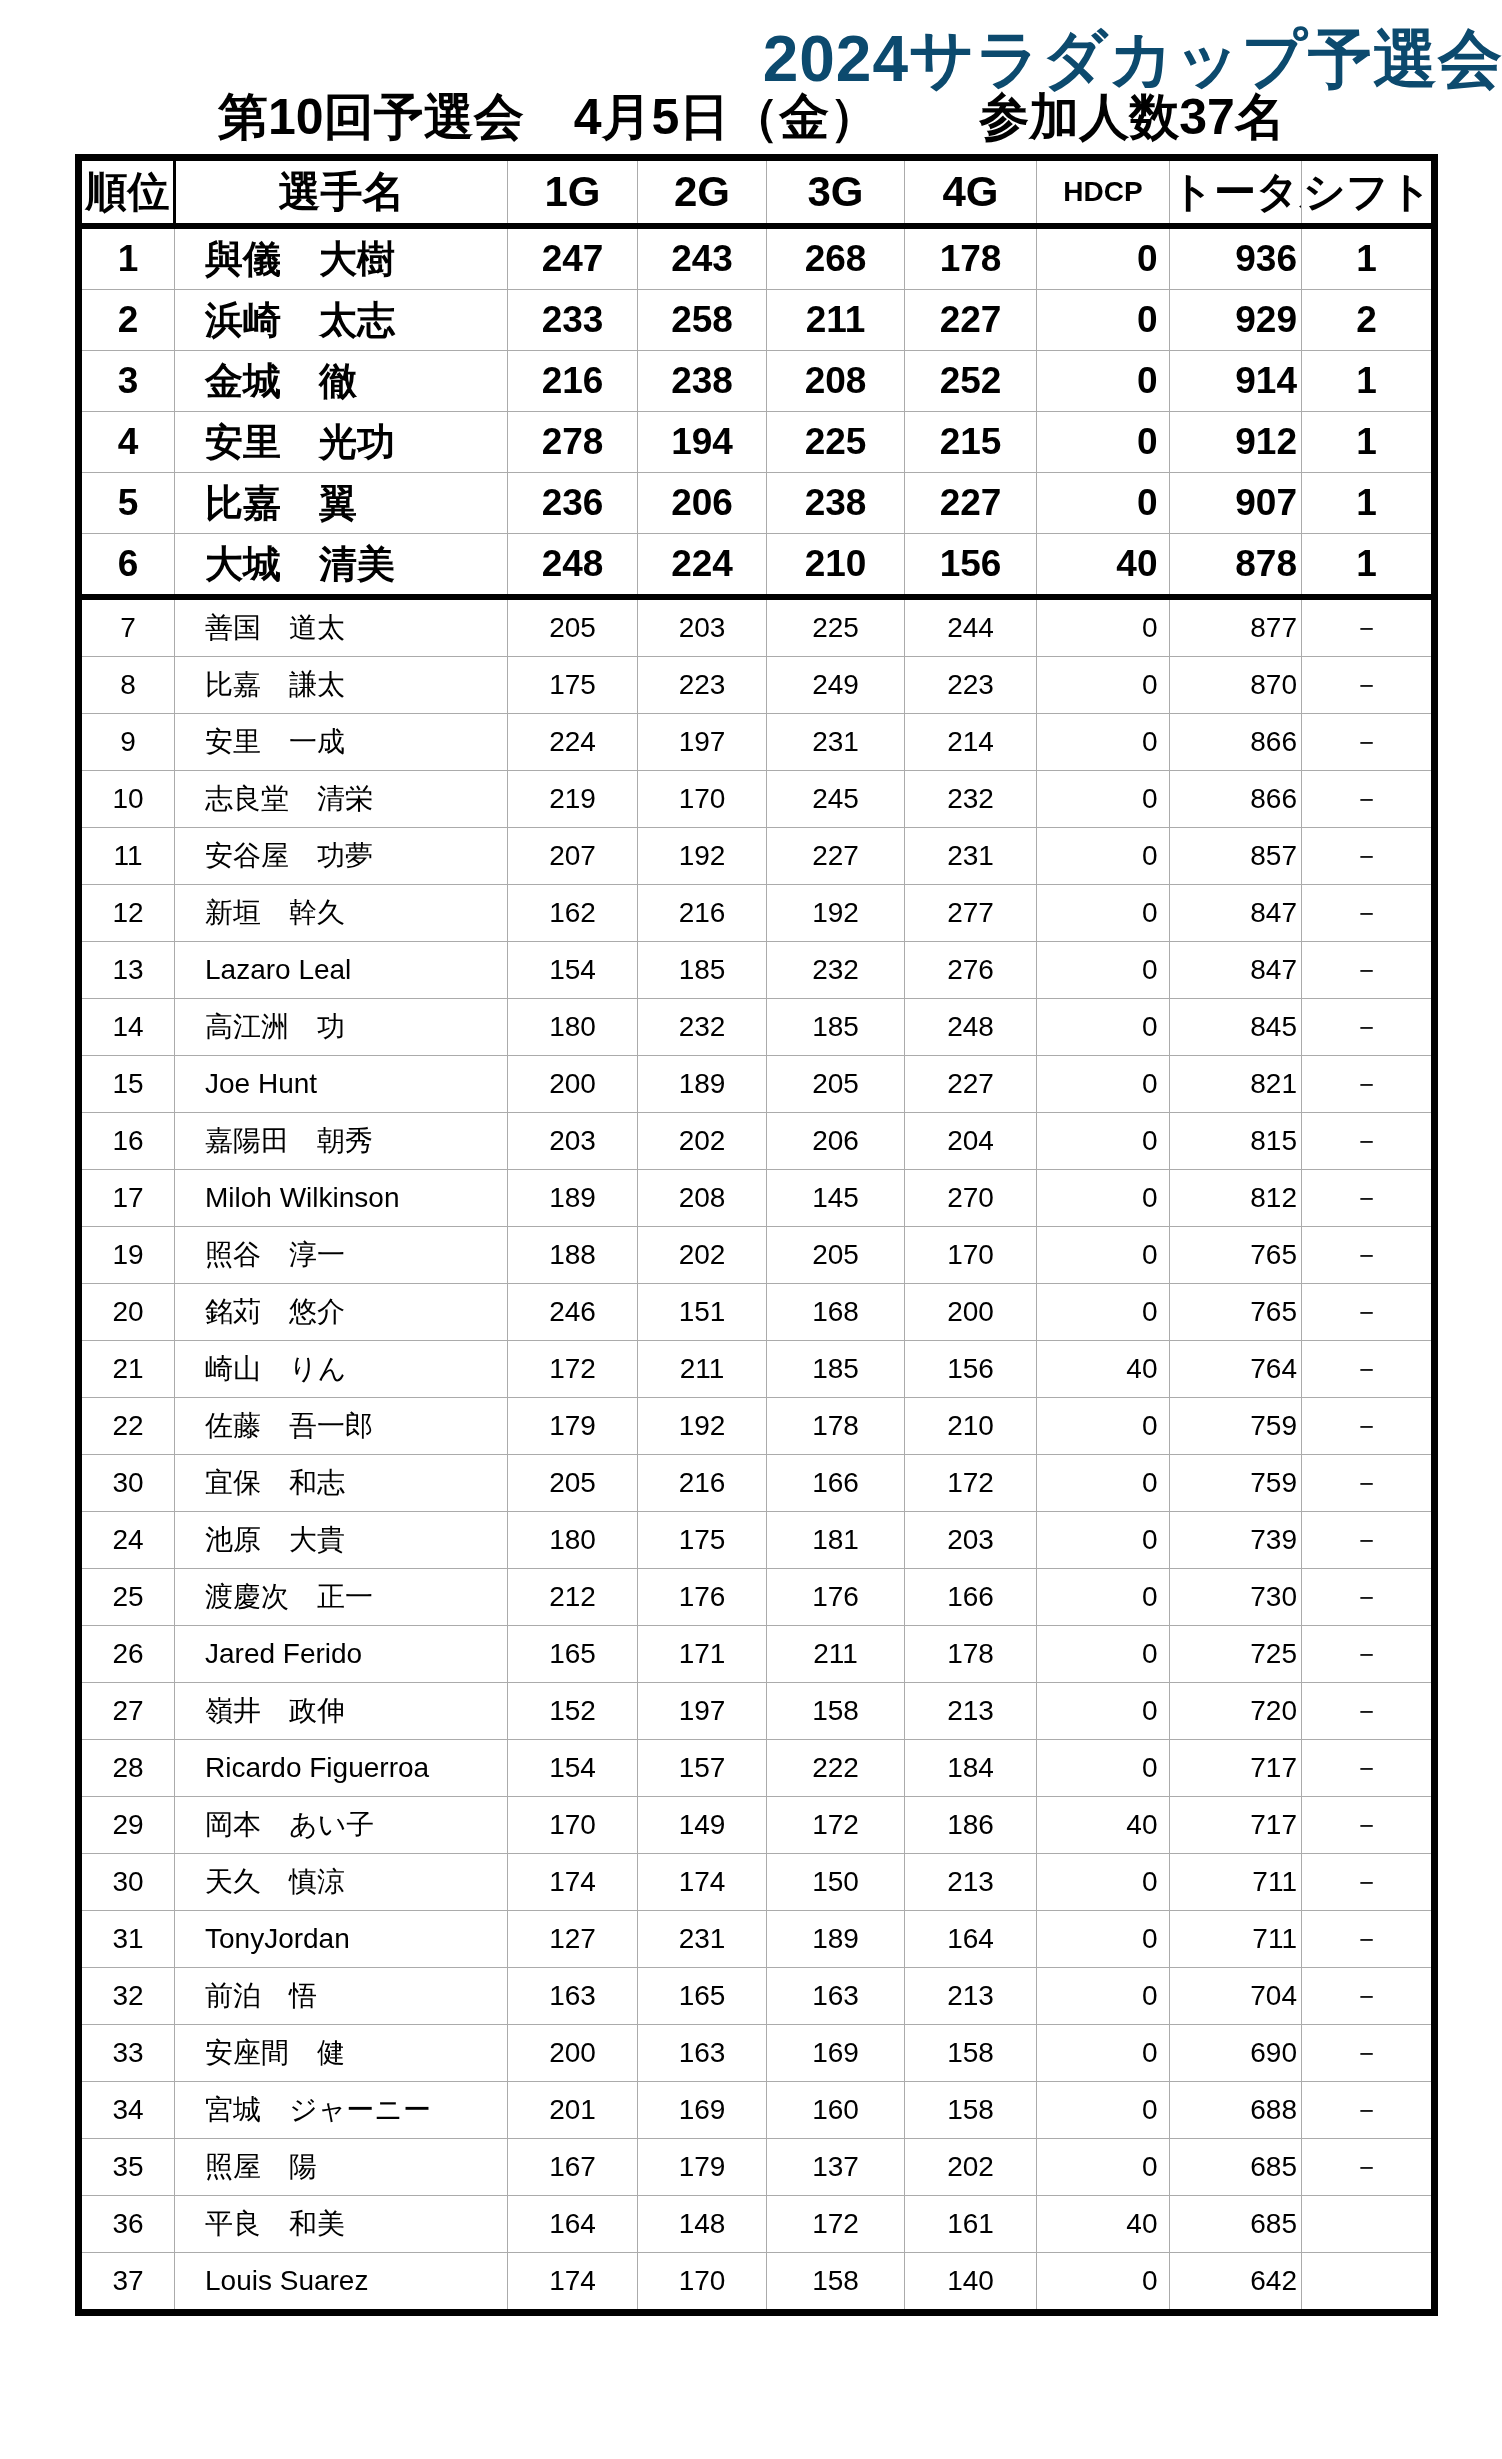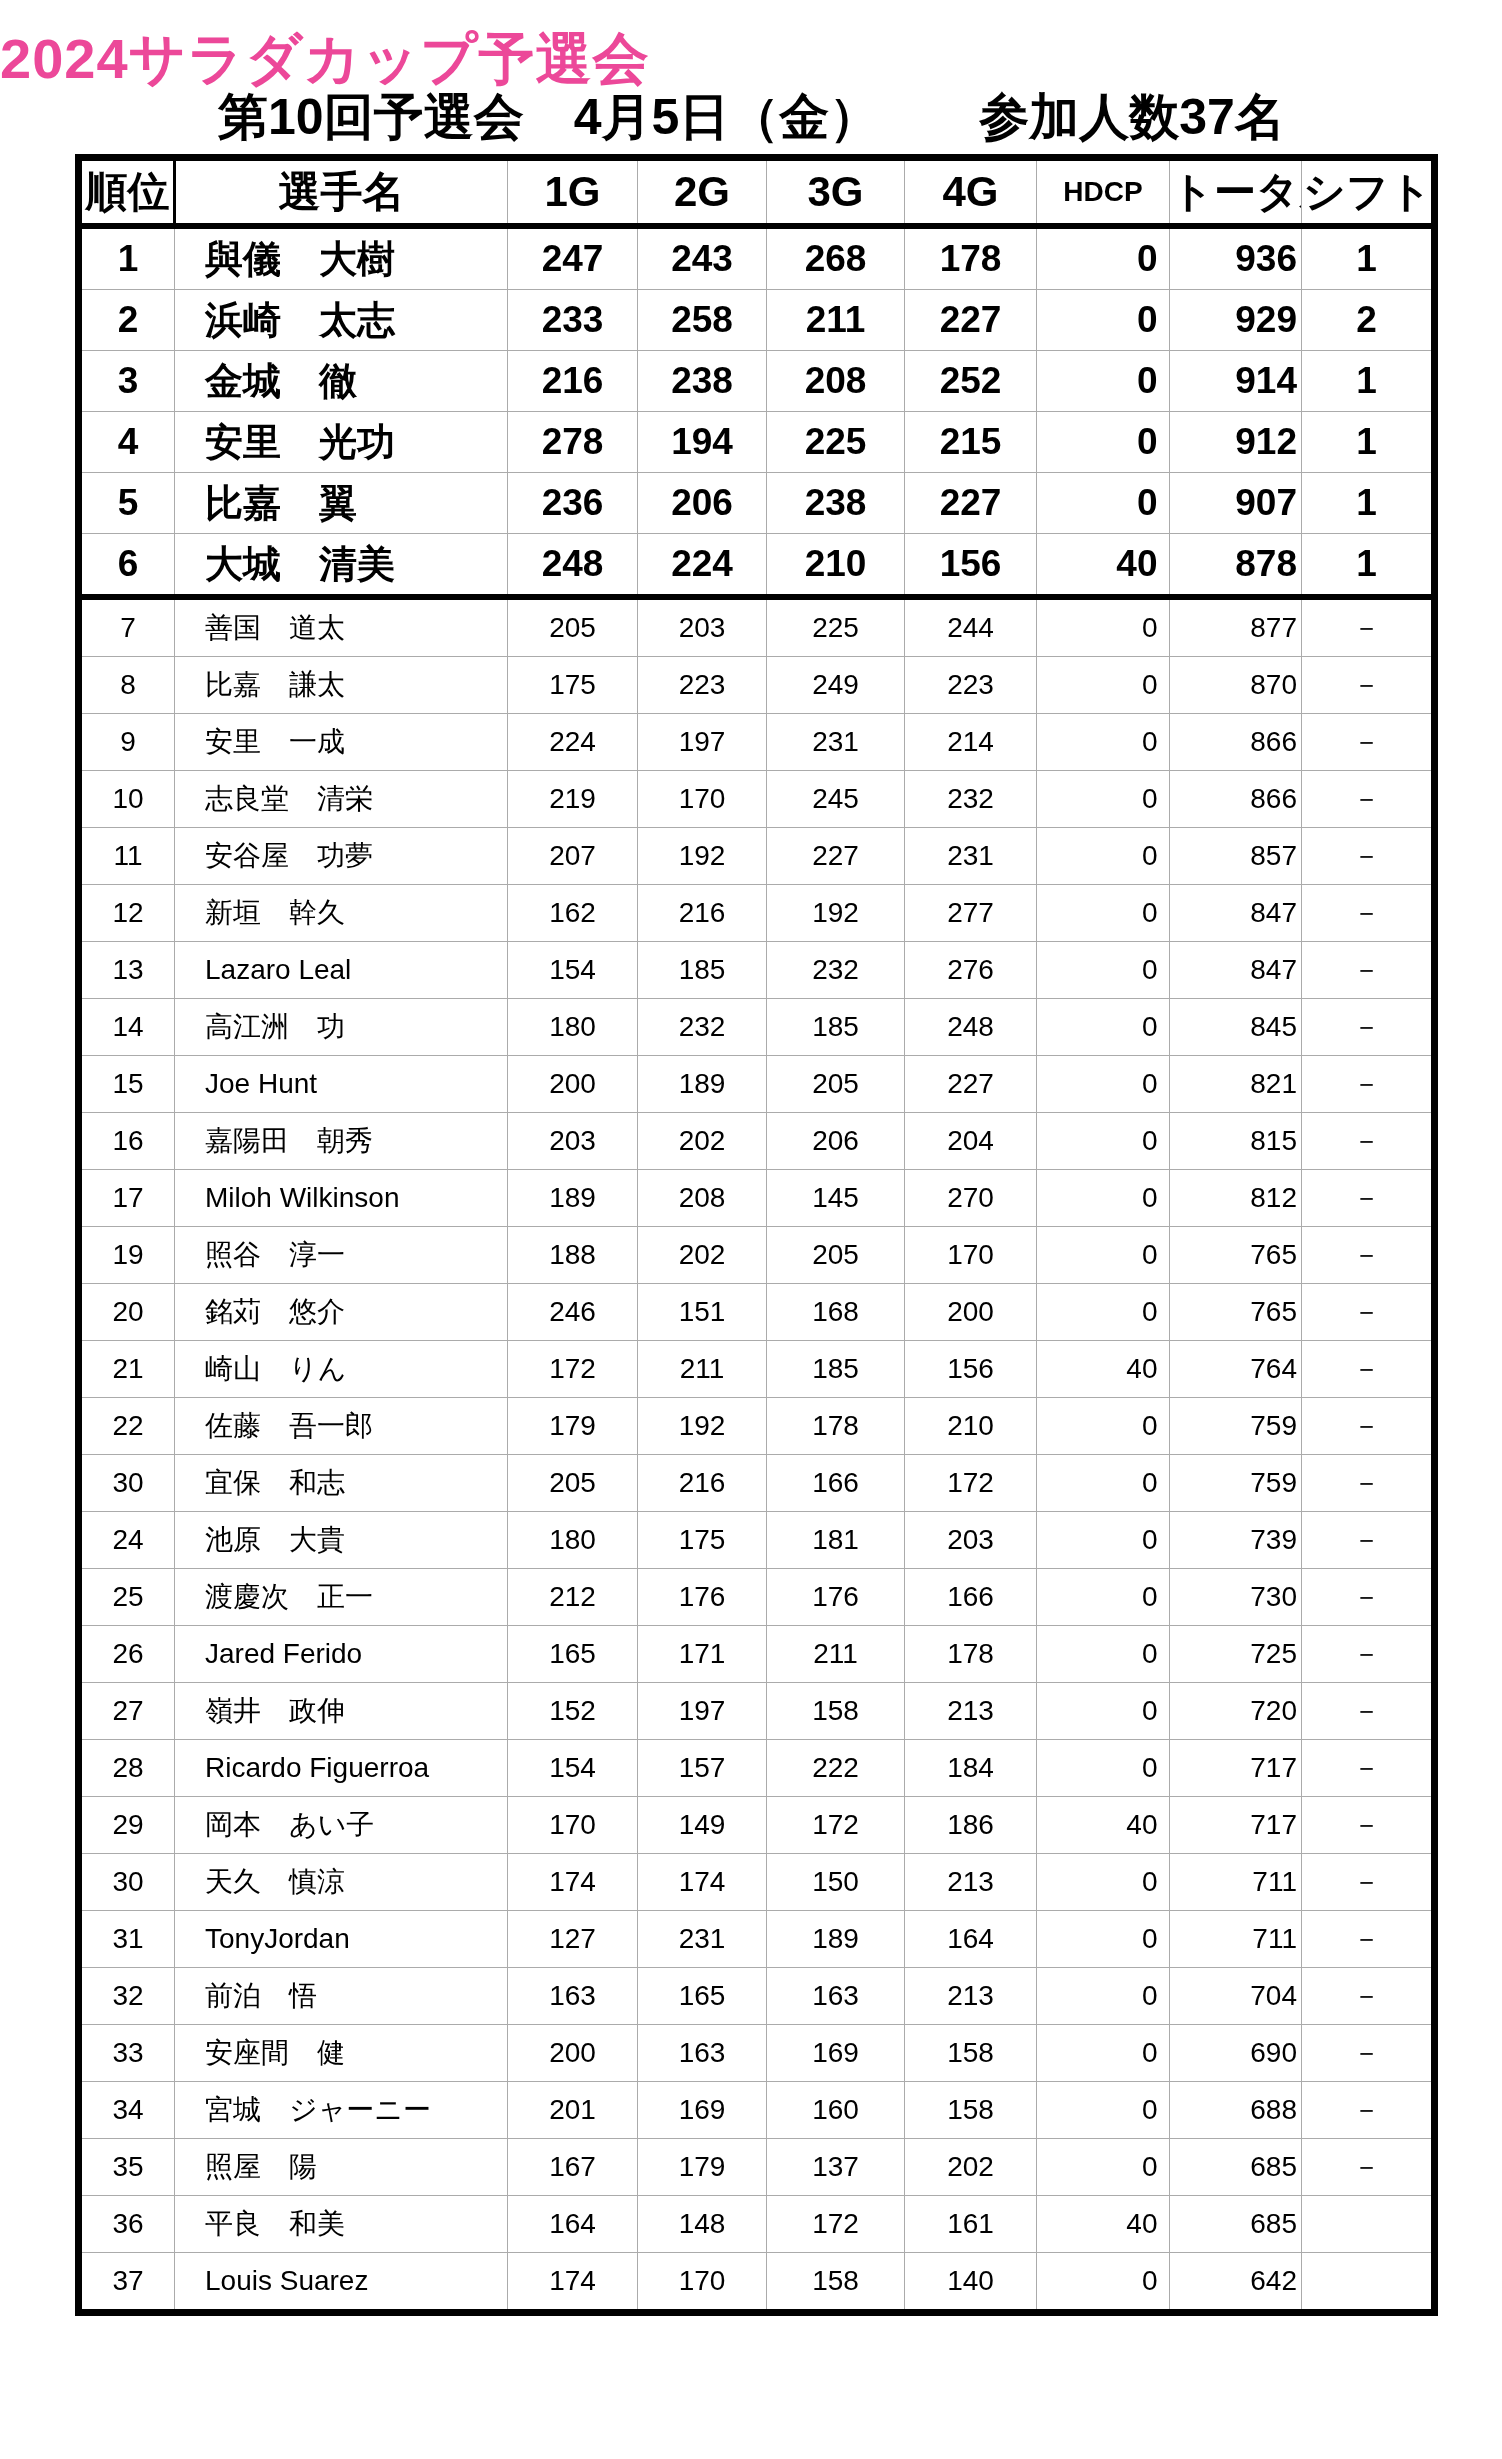--- a/index.html
+++ b/index.html
@@ -3,22 +3,22 @@
 <meta charset="utf-8">
 <style>
   html,body{margin:0;padding:0;}
   body{
     width:1503px;height:2459px;background:#ffffff;
     font-family:"Liberation Sans","DejaVu Sans",sans-serif;
     color:#000;
   }
   .page{width:1503px;height:2459px;overflow:hidden;}
   .title{
-    margin-top:29px;text-align:left;
-    font-size:56px;font-weight:bold;color:#ec4899;
+    margin-top:29px;text-align:right;
+    font-size:64px;font-weight:bold;color:#0c4a6e;
     letter-spacing:1px;line-height:60px;
   }
   .subtitle{
     text-align:center;font-size:50px;font-weight:bold;color:#000;
     line-height:48px;margin-top:3.8px;
   }
   table.results{
     margin:13.4px 0 0 75px;
     width:1356px;
     border-collapse:collapse;

